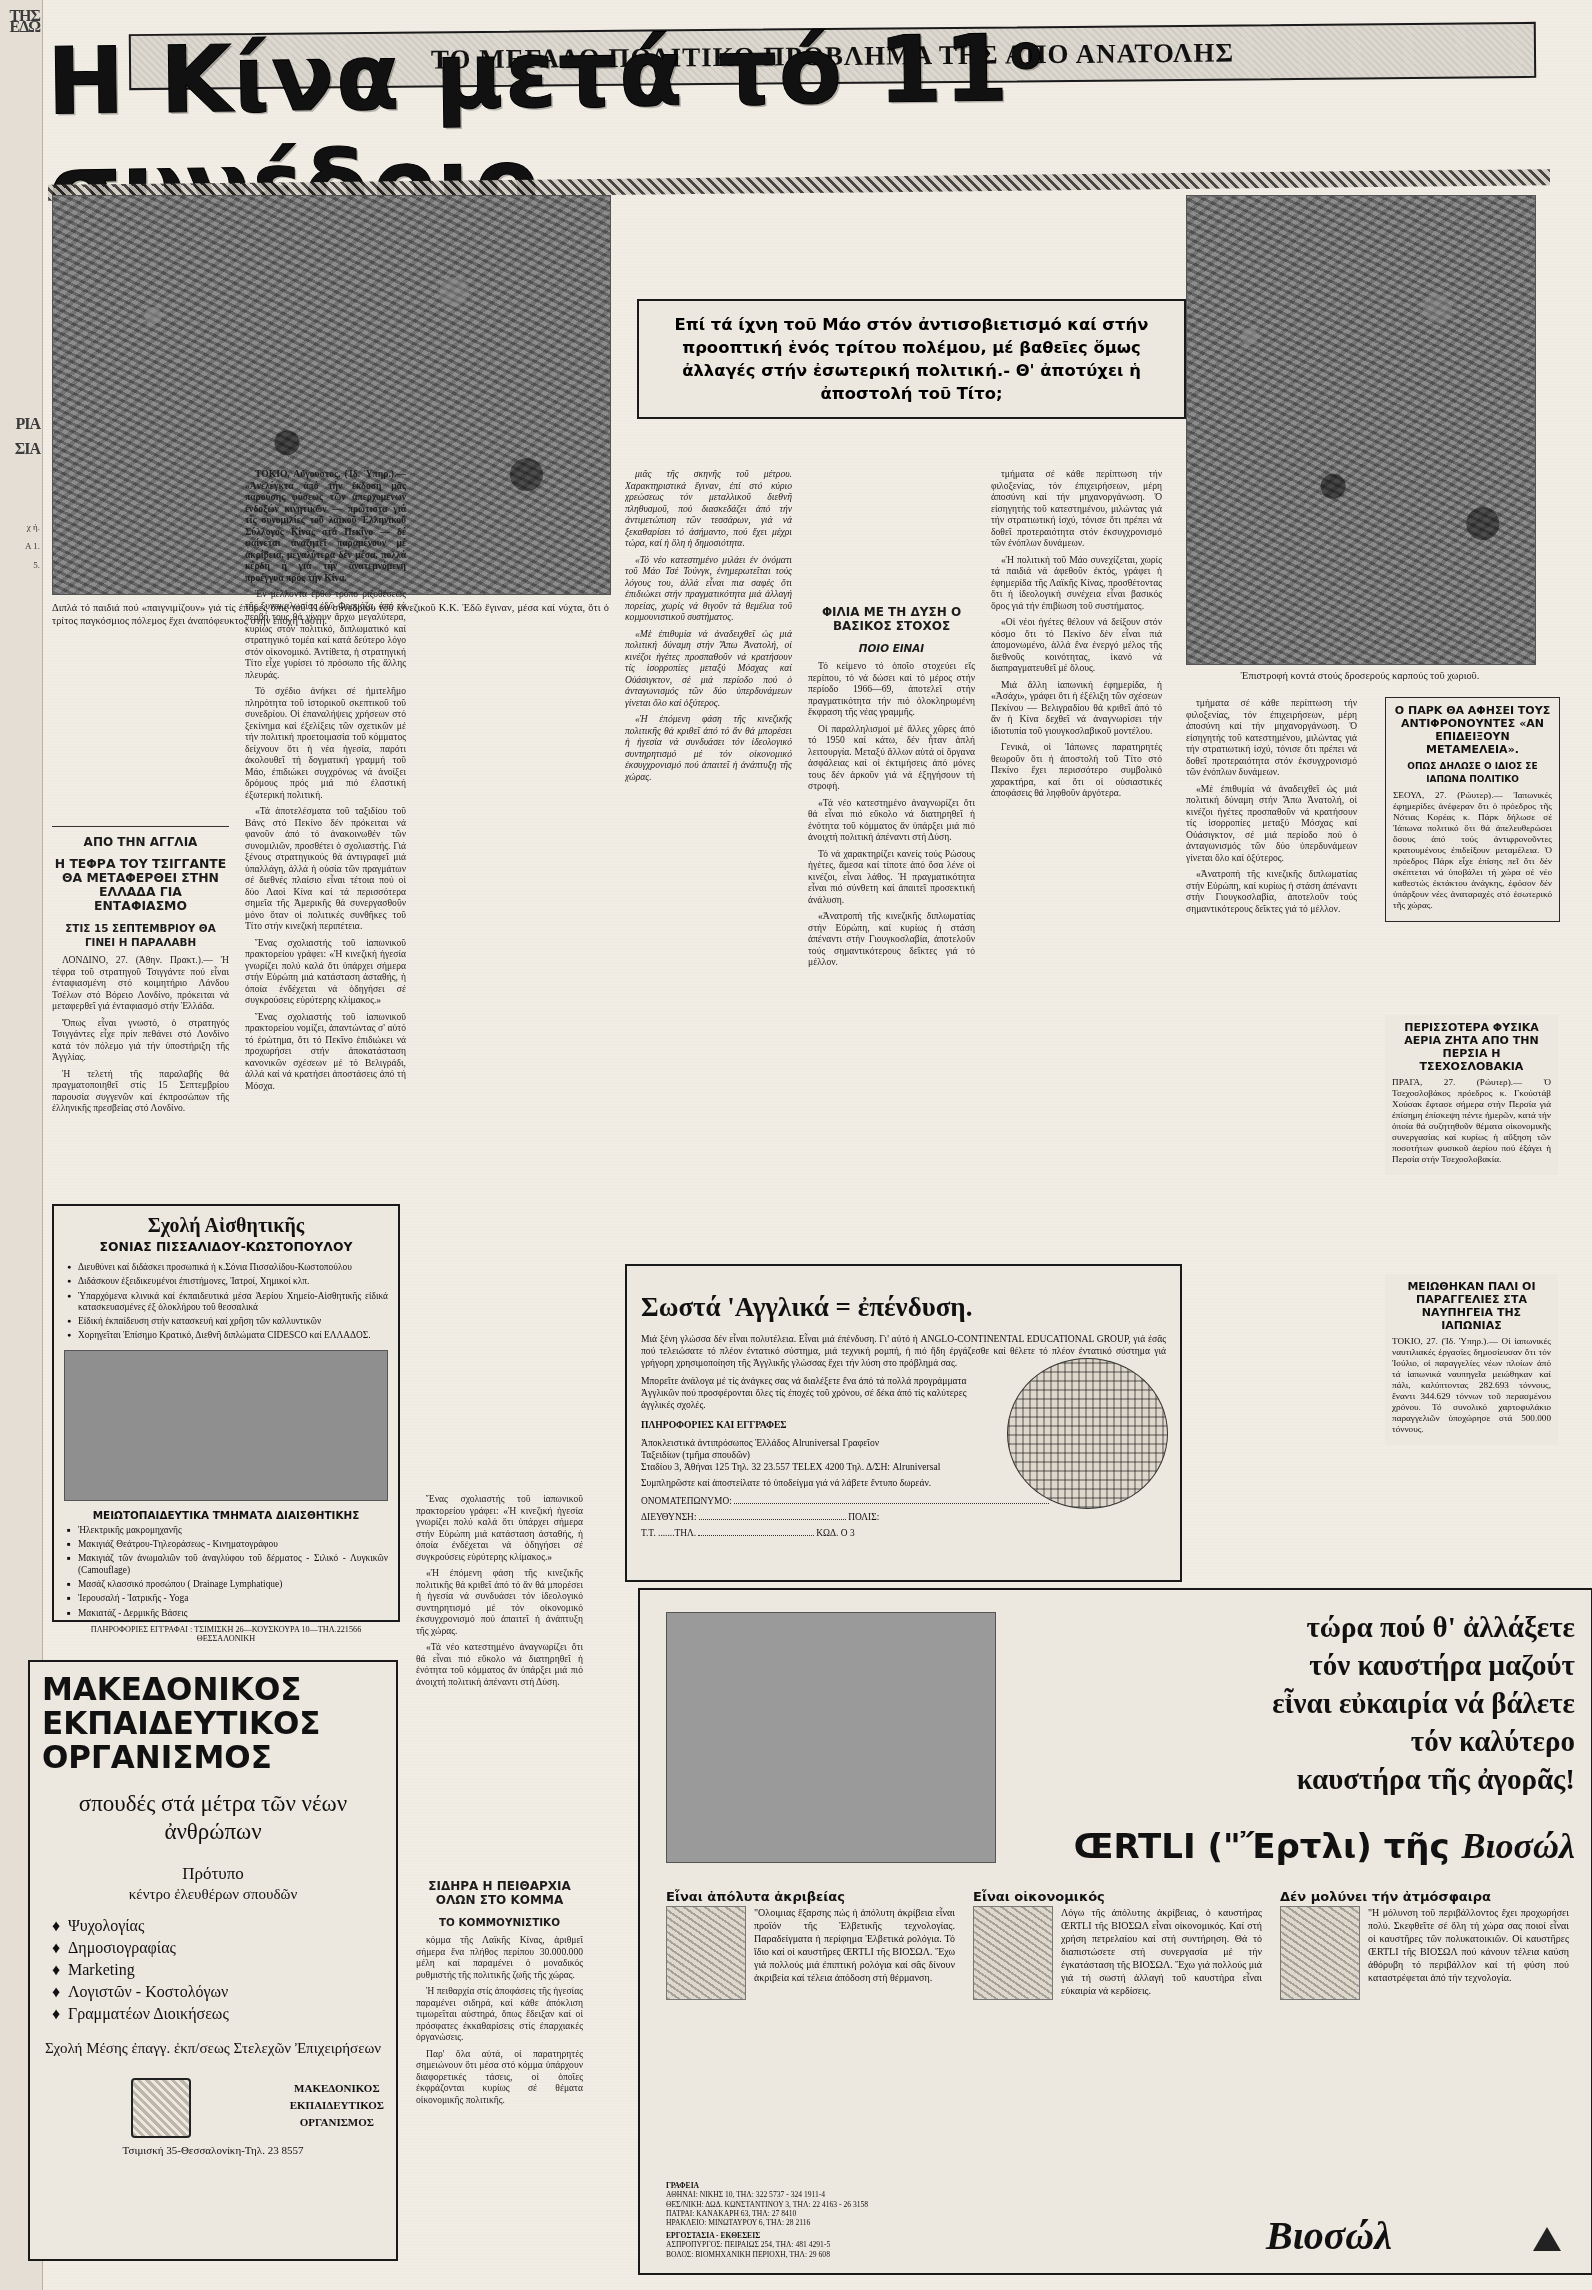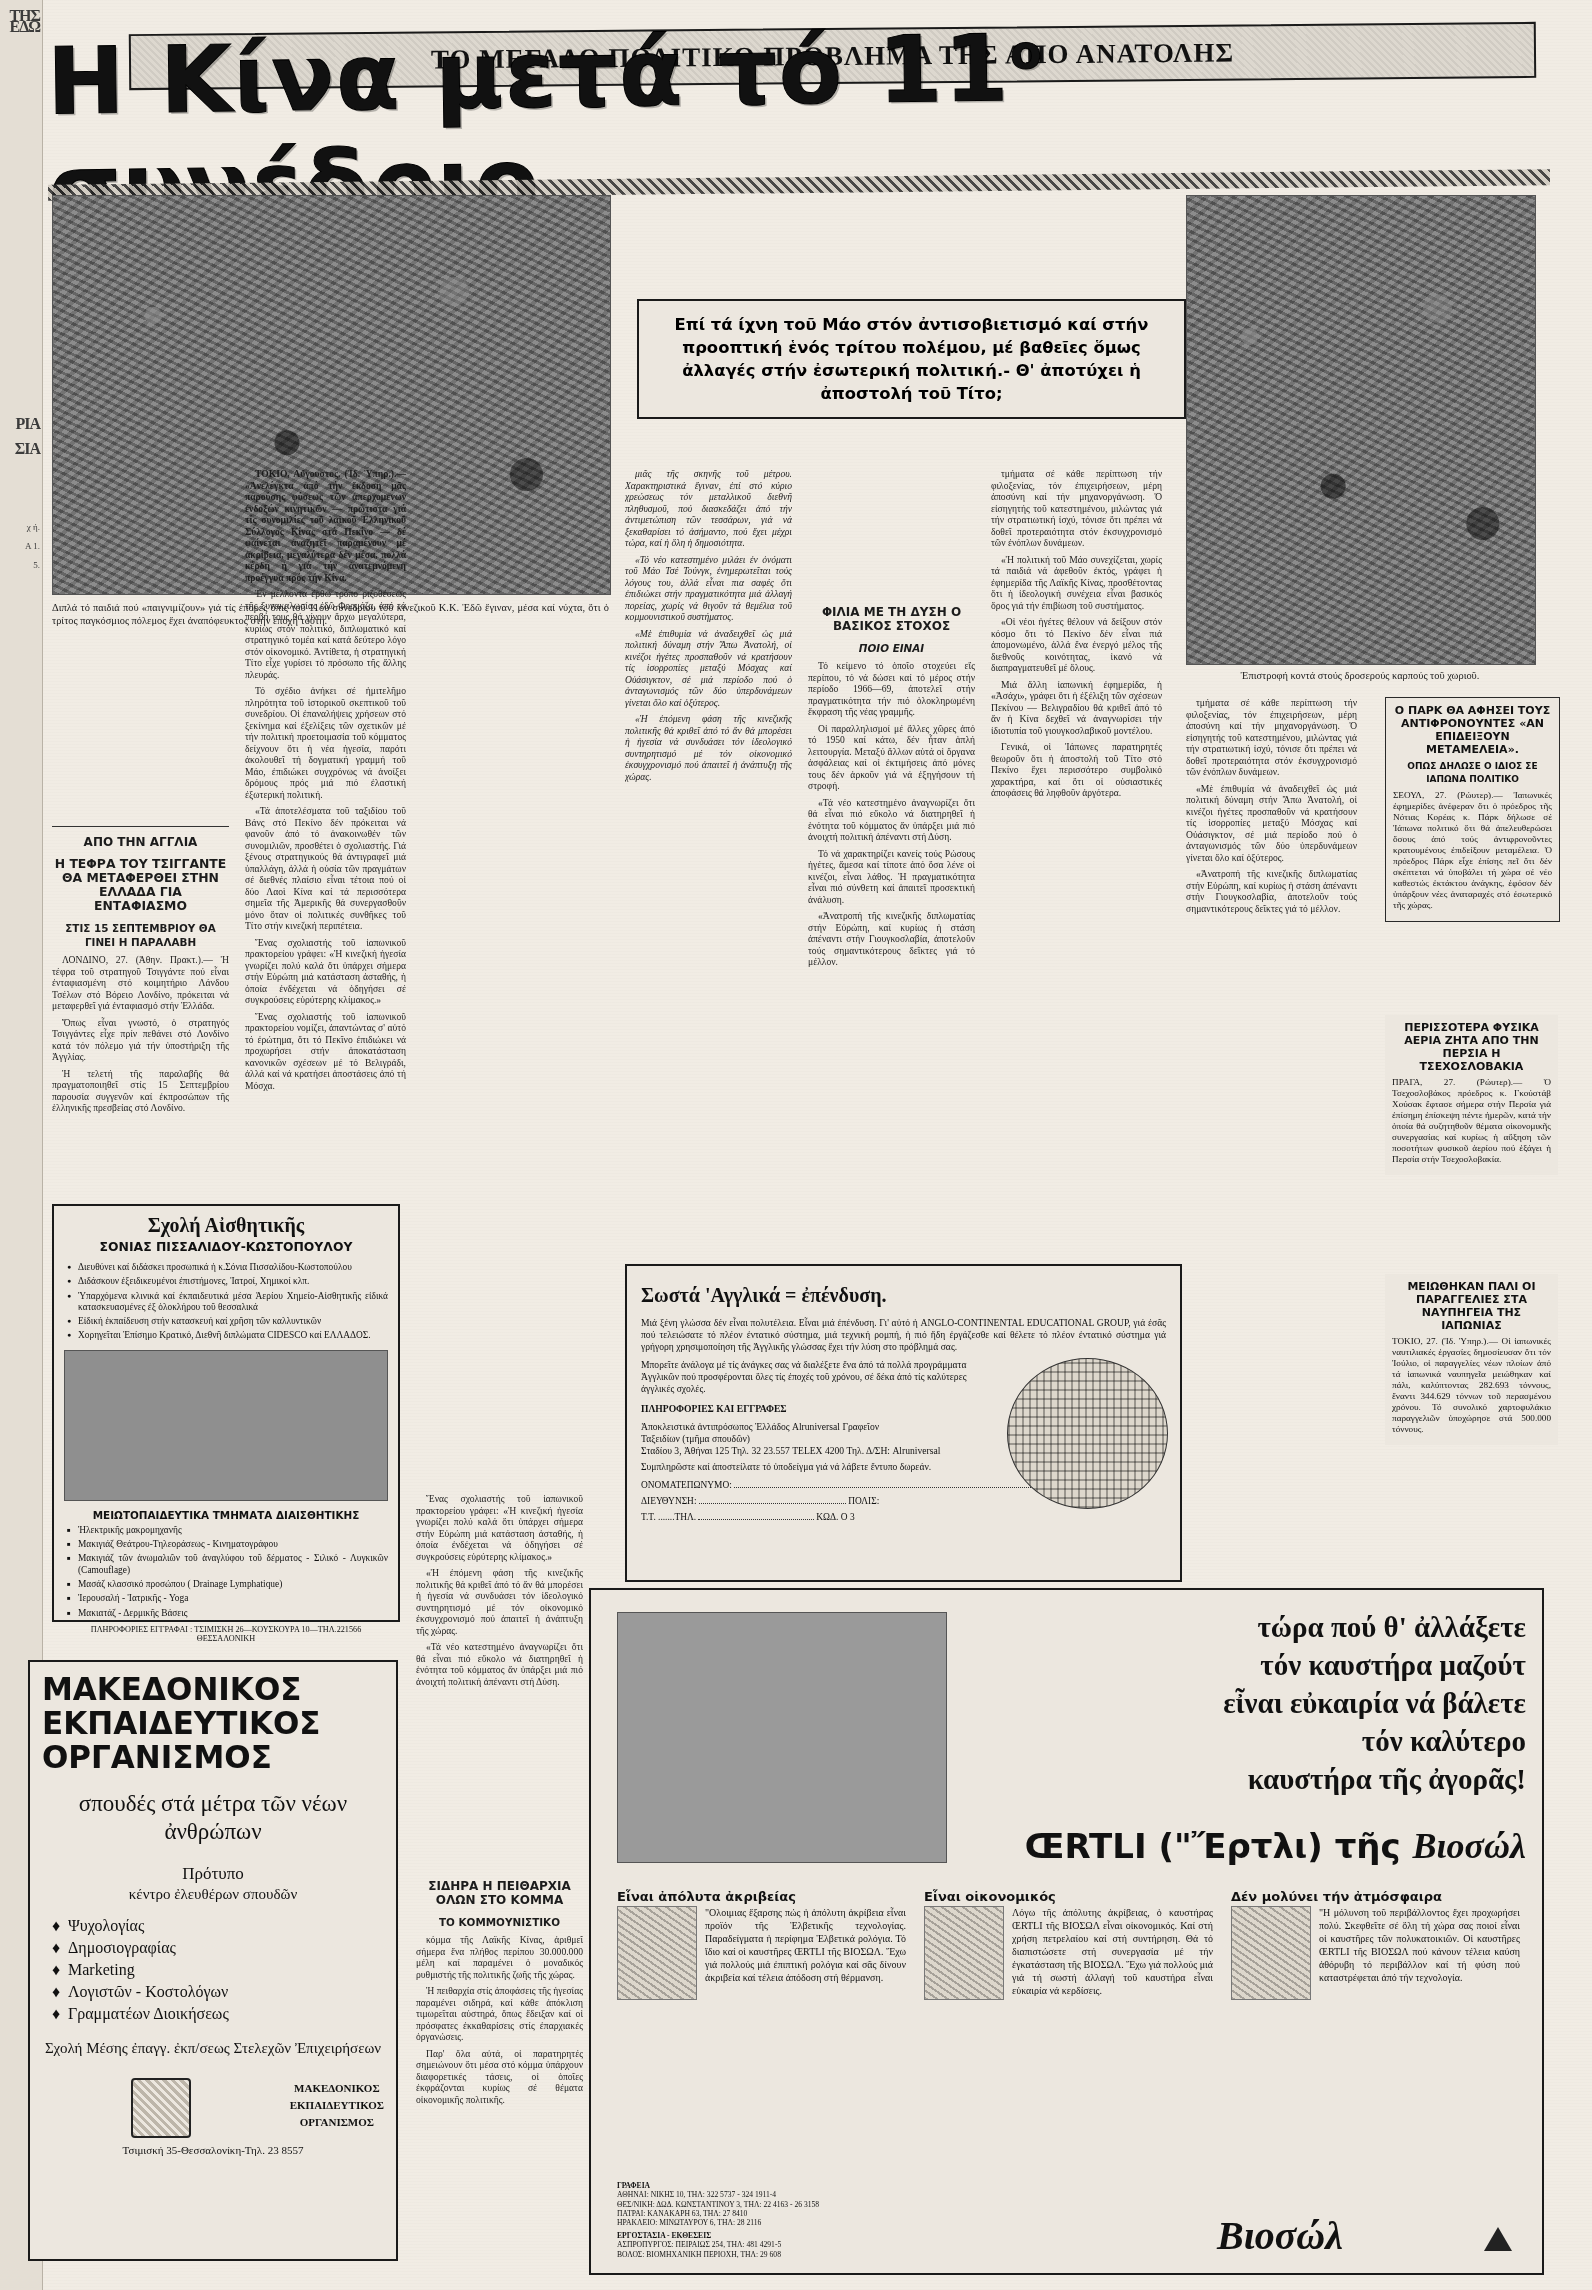--- a/index.html
+++ b/index.html
@@ -160,34 +160,34 @@
     margin:10px auto 0;width:56px;height:56px;border:2px solid #222;border-radius:4px;
     background:repeating-linear-gradient(45deg,#bdb6aa 0 3px,#ece7df 3px 6px);
   }
   .ad-mak .foot{font-size:11px;text-align:center;margin-top:4px;line-height:13px;font-weight:bold;}
   .ad-mak .addr{font-size:11px;text-align:center;margin-top:6px;}
   
   .ad-eng{
     position:absolute;left:625px;top:1264px;width:557px;height:318px;
     border:2px solid #1a1a1a;background:#ece7df;padding:10px 14px;box-sizing:border-box;
   }
-  .ad-eng h3{margin:8px 0 10px;font-size:20px;font-family:"Liberation Serif",serif;font-weight:bold;}
+  .ad-eng h3{margin:16px 0 10px;font-size:27px;font-family:"Liberation Serif",serif;font-weight:bold;}
   .ad-eng p{margin:0 0 6px;font-size:9.6px;line-height:12px;text-align:justify;}
   .ad-eng .lbl{font-size:9.4px;line-height:16px;}
   .ad-eng .line{border-bottom:1px dotted #333;display:inline-block;width:60%;}
   .ad-eng .globe{
     position:absolute;right:12px;top:92px;width:159px;height:149px;border-radius:50%;
     background:repeating-linear-gradient(90deg, rgba(0,0,0,.3) 0 2px, transparent 2px 7px),
                repeating-linear-gradient(0deg, rgba(0,0,0,.3) 0 2px, transparent 2px 9px),
                #ddd7cc;
     border:1px solid #333;
   }
   
   .ad-oertli{
-    position:absolute;left:589px;top:1588px;width:955px;height:687px;
+    position:absolute;left:638px;top:1588px;width:955px;height:687px;
     border:2px solid #1a1a1a;background:#ece7df;padding:10px 1px;box-sizing:border-box;
   }
   .ad-oertli .burner{
     position:absolute;left:26px;top:22px;width:328px;height:249px;
     background:#9a9a9a;border:1px solid #555;overflow:hidden;
   }
   .ad-oertli .headline{
     position:absolute;left:378px;top:18px;width:557px;text-align:right;
   }
   .ad-oertli .headline div{font-size:29px;line-height:38px;font-family:"Liberation Serif",serif;font-weight:bold;}

